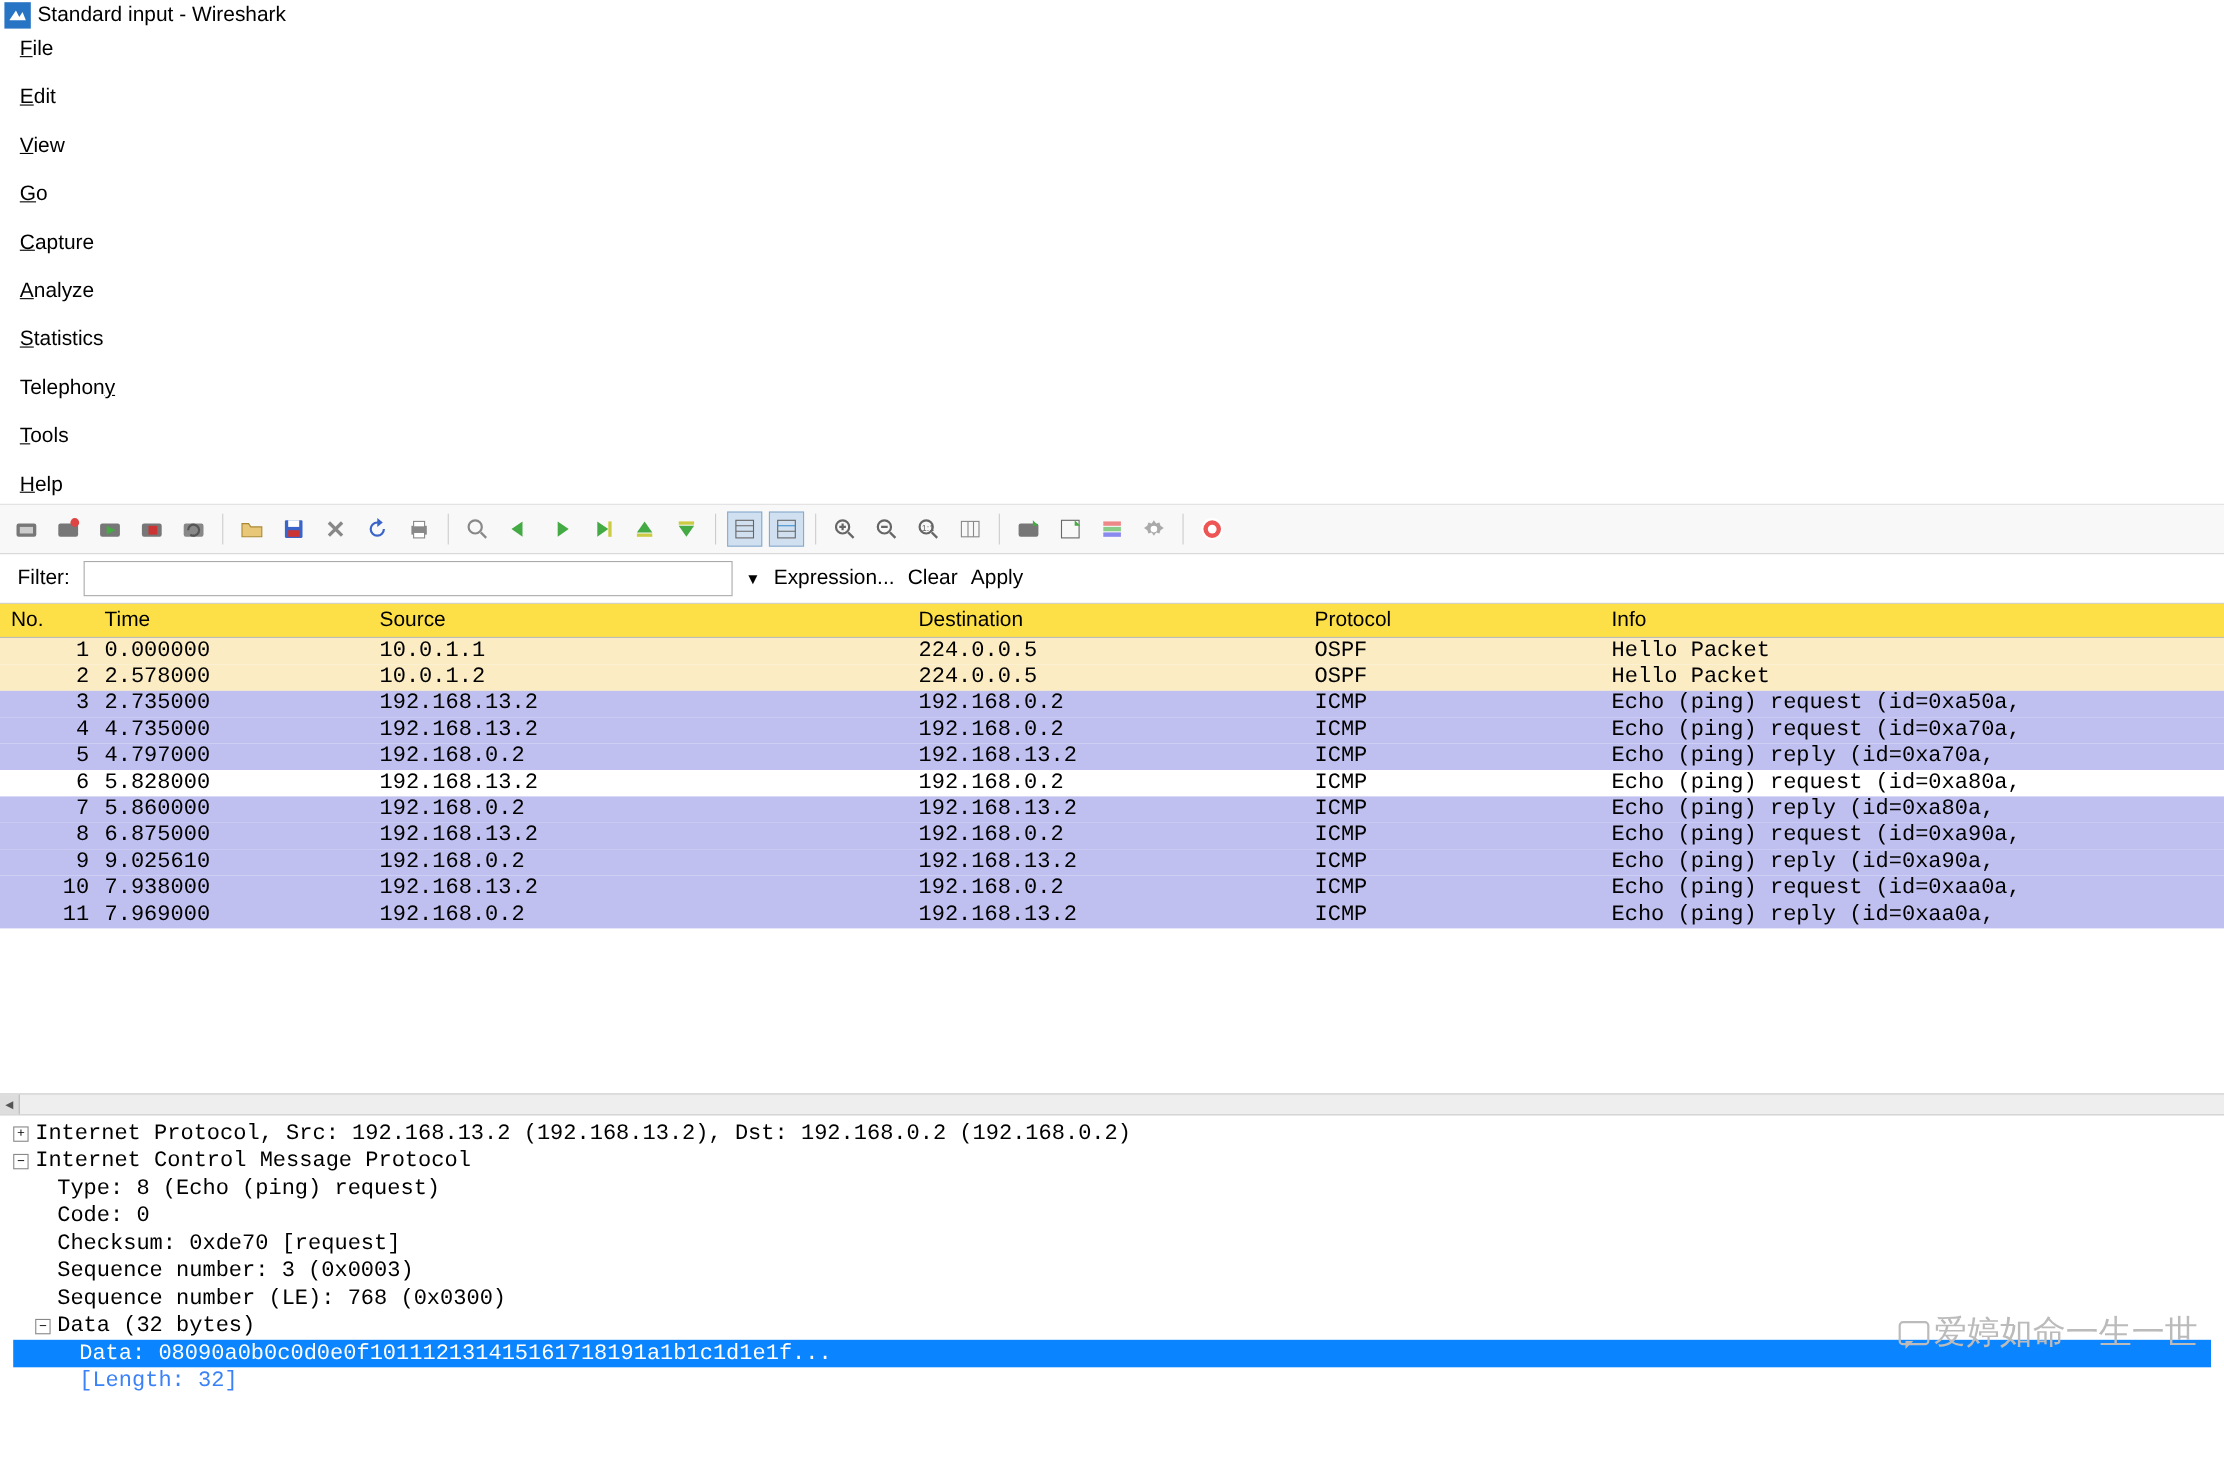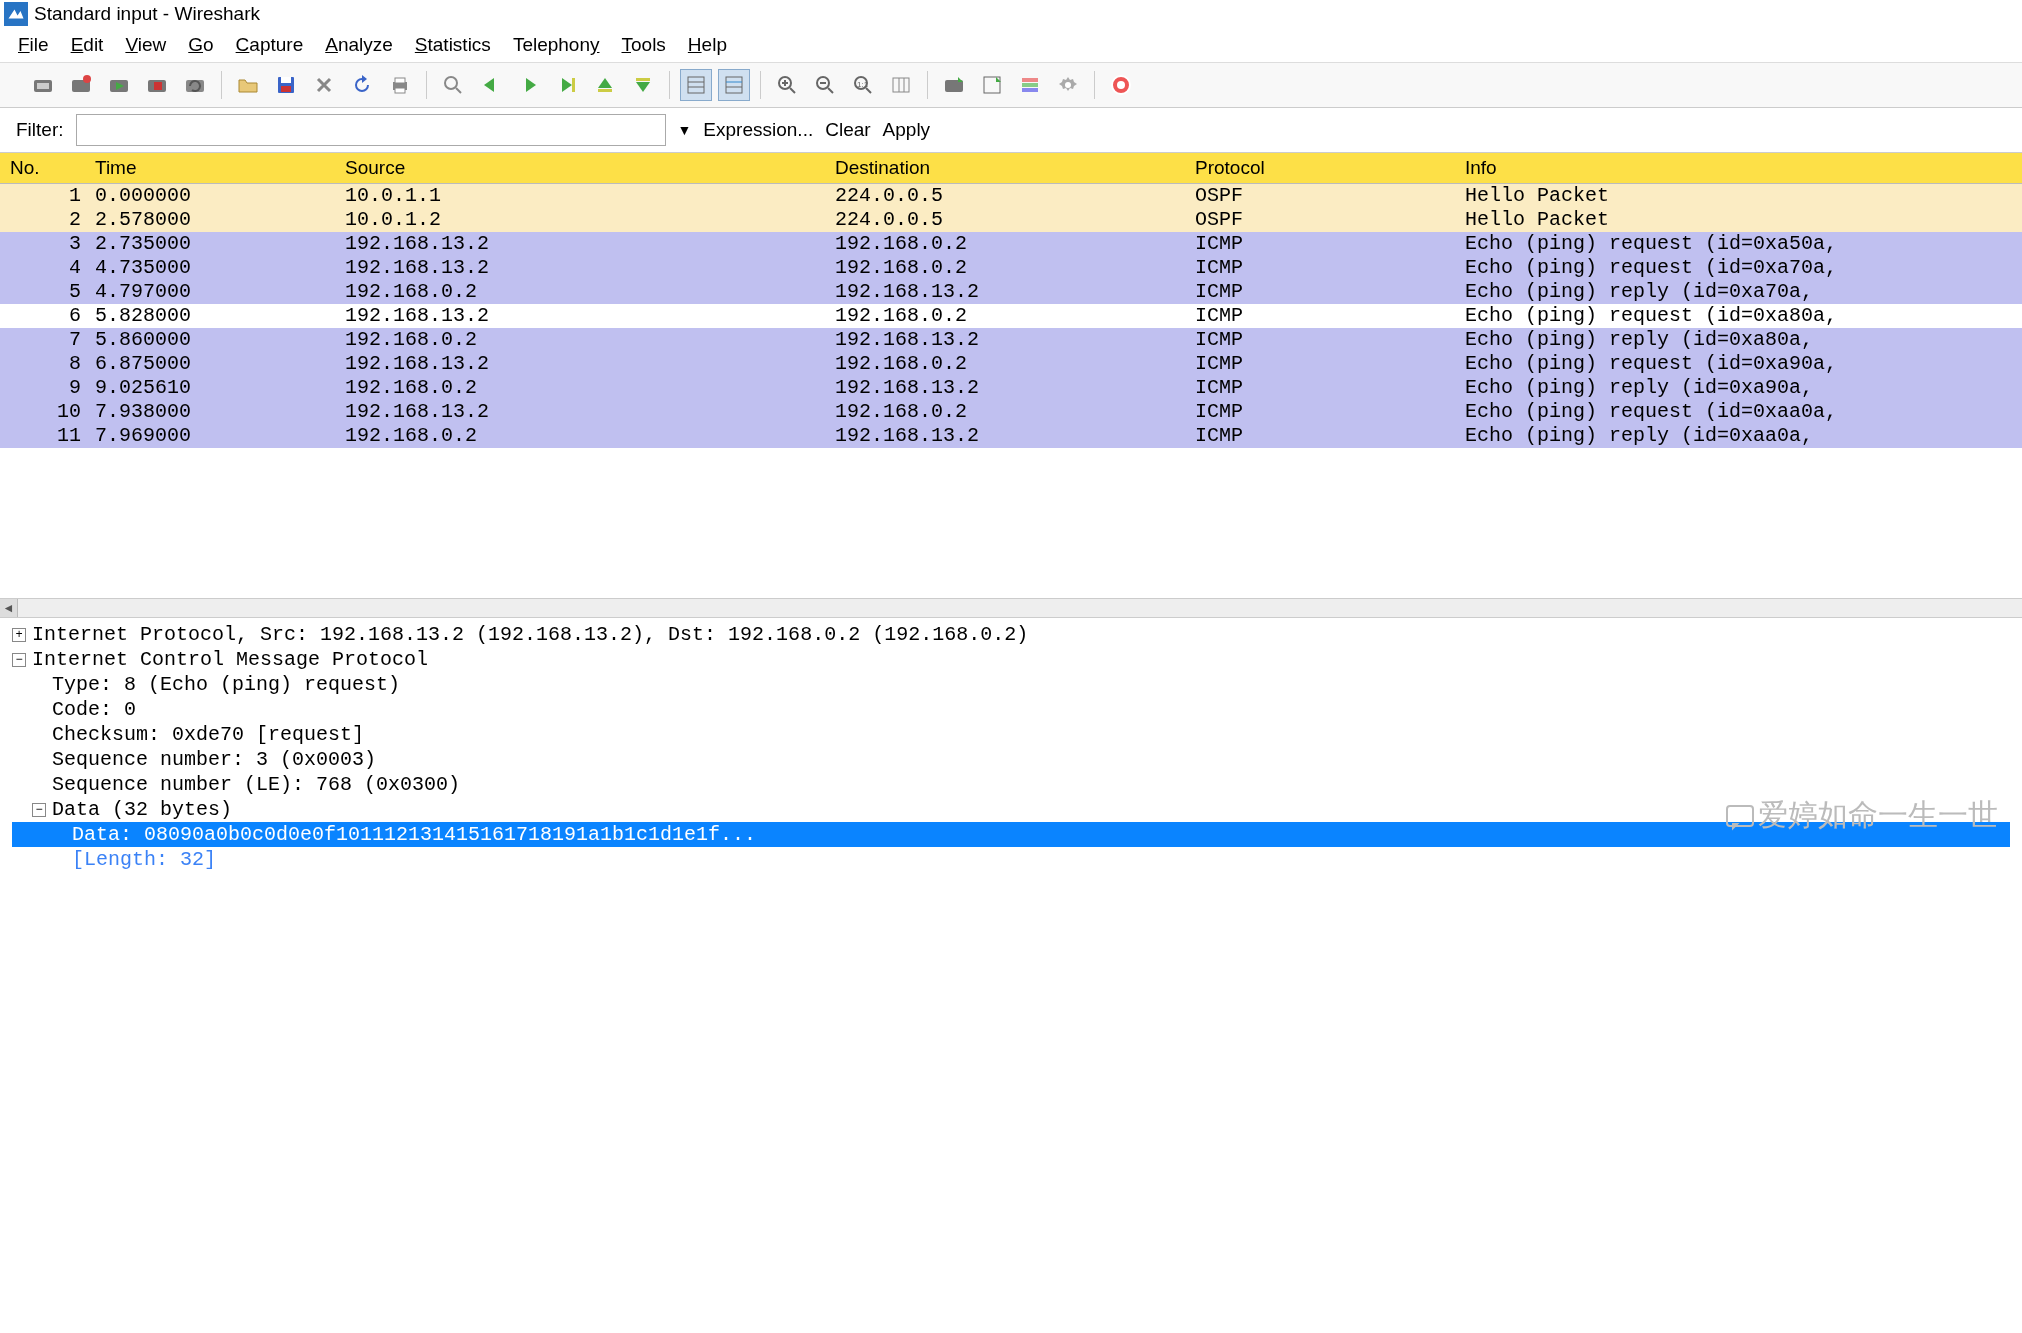--- a/index.html
+++ b/index.html
@@ -1,24 +1,24 @@
 <!DOCTYPE html>
 <html><head>
 <meta charset="utf-8">
 <style>
   * { box-sizing: border-box; margin: 0; padding: 0; }
   body { font-family: "Segoe UI", Tahoma, sans-serif; font-size: 19px; background: #fff; color: #000; width: 2022px; }
   .title-bar { display: flex; align-items: center; height: 28px; padding: 0 4px; background: #fff; }
   .title-bar .logo { width: 24px; height: 24px; background: #2874c4; margin-right: 6px; display: flex; align-items: center; justify-content: center; }
   .title-bar .logo svg { width: 18px; height: 18px; }
   .title-text { font-size: 19px; }
-  .menu-bar { display: flex; gap: 22px; padding: 6px 18px; border-bottom: 1px solid #ddd; }
+  .menu-bar { display: flex; gap: 22px; padding: 6px 18px; border-bottom: 1px solid #ddd; flex-direction: column; }
   .menu-item { cursor: default; }
   .menu-item u { text-decoration: underline; }
-  .toolbar { display: flex; align-items: center; gap: 6px; padding: 6px 27px; background: #f8f8f8; border-bottom: 1px solid #ccc; }
+  .toolbar { display: flex; align-items: center; gap: 6px; padding: 6px 8px; background: #f8f8f8; border-bottom: 1px solid #ccc; }
   .tb-btn { width: 32px; height: 32px; display: flex; align-items: center; justify-content: center; cursor: pointer; border: 1px solid transparent; }
   .tb-btn.active { background: #d0e0f0; border: 1px solid #88aacc; }
   .tb-sep { width: 1px; height: 28px; background: #ccc; margin: 0 4px; }
   .filter-bar { display: flex; align-items: center; gap: 12px; padding: 6px 16px; border-bottom: 1px solid #ccc; background: #fff; }
   .filter-input { width: 590px; height: 32px; border: 1px solid #aaa; background: #fff; padding: 0 6px; font-size: 19px; }
   .filter-dd { cursor: pointer; font-size: 14px; }
   .filter-link { cursor: pointer; }
   .packet-header { display: flex; background: #fde047; border-bottom: 1px solid #bbb; padding: 4px 0; font-weight: normal; }
   .col-no { width: 95px; padding-left: 10px; }
   .col-time { width: 250px; }

